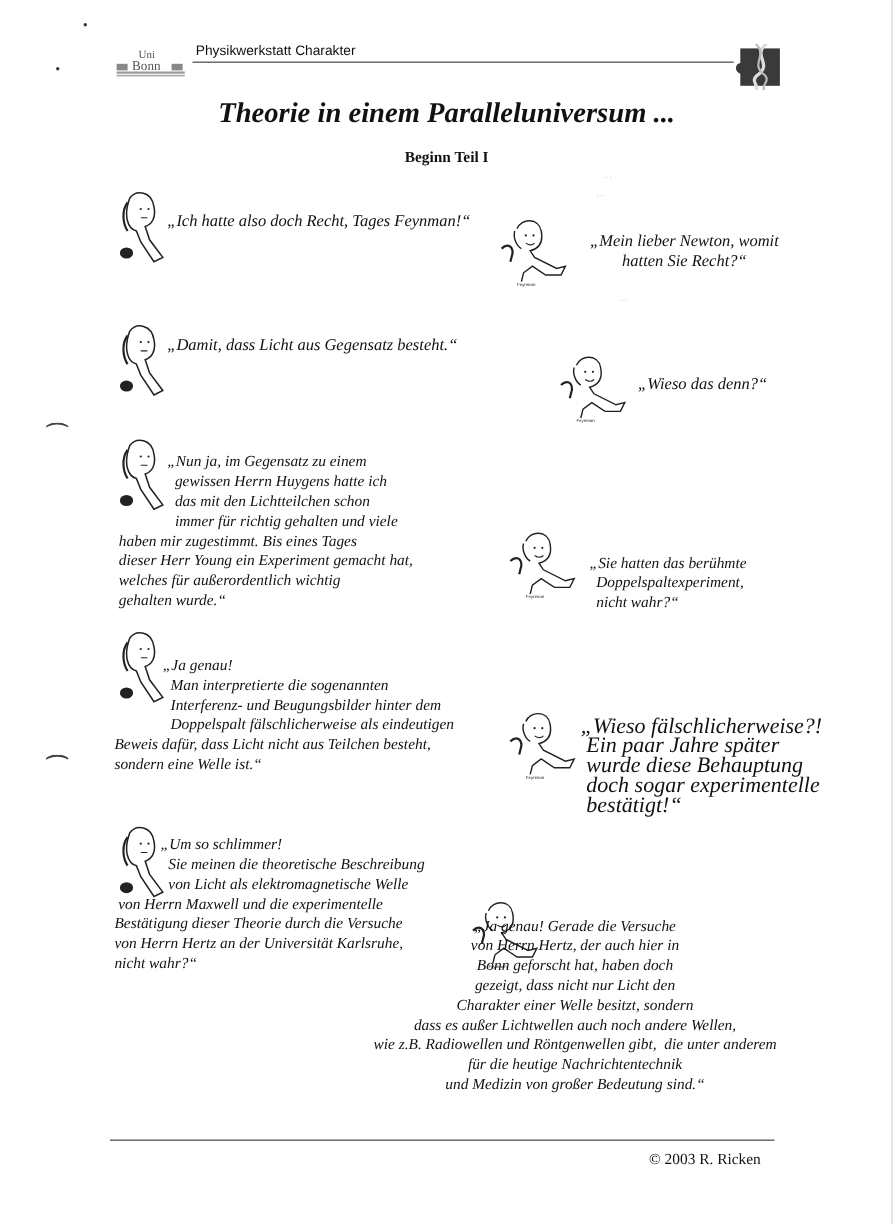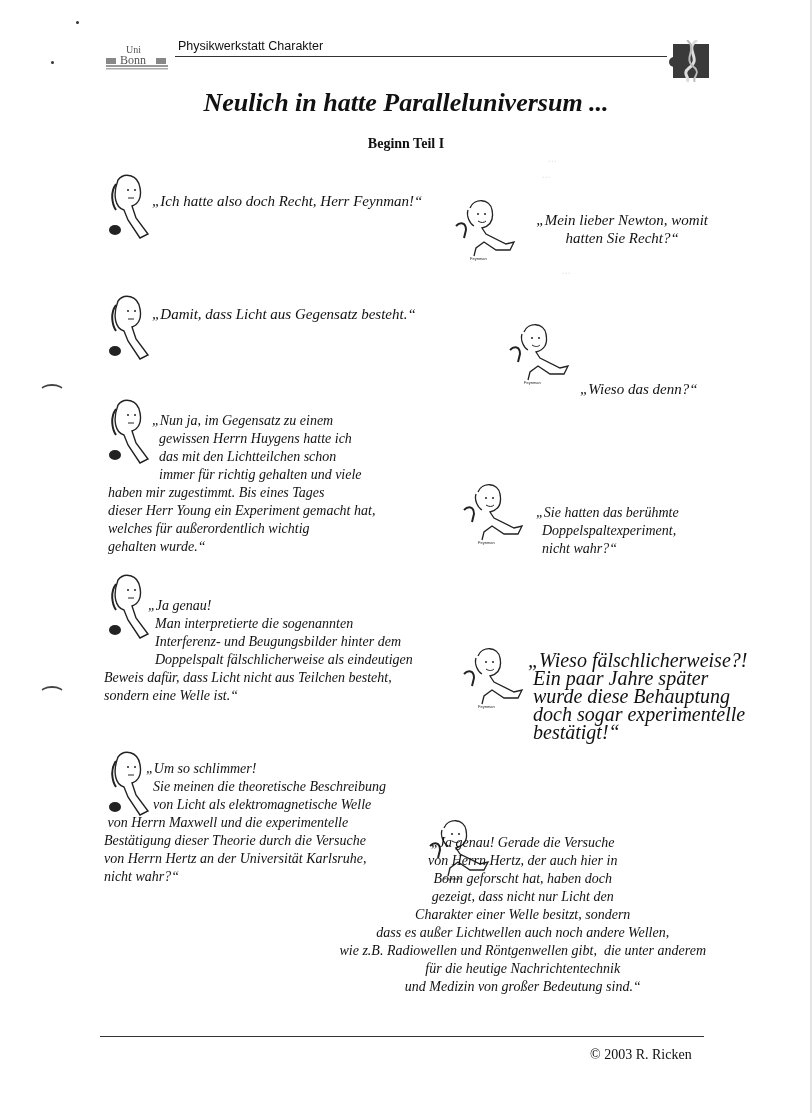--- a/index.html
+++ b/index.html
@@ -60,34 +60,34 @@
 <div class="header-rule"></div>
 <div class="logo-right">
   <svg width="44" height="42" viewBox="0 0 44 42">
     <rect x="4" y="4" width="36" height="34" fill="#3a3a3a"></rect>
     <circle cx="5" cy="22" r="5" fill="#3a3a3a"></circle>
     <path d="M28 0 C14 10, 34 18, 20 28 C12 34, 22 38, 18 42" stroke="#ddd" stroke-width="3" fill="none"></path>
     <path d="M18 0 C30 10, 12 18, 26 28 C32 34, 22 38, 26 42" stroke="#bbb" stroke-width="2" fill="none"></path>
   </svg>
 </div>
 
-<div class="doc-title">Neulich in hatte Paralleluniversum ...</div>
+<div class="doc-title">Theorie in einem Paralleluniversum ...</div>
 <div class="part">Beginn Teil I</div>
 
 <div class="portrait" style="left:106px; top:174px;">
   <svg width="44" height="66" viewBox="0 0 44 66">
     <path d="M12 6 C18 -2, 32 0, 34 14 C36 24, 32 30, 26 32 L30 44 L42 60 L34 64 L22 46 L18 36 C10 34, 6 22, 12 6 Z" fill="none" stroke="#222" stroke-width="1.4"></path>
     <path d="M10 10 C4 18, 6 30, 10 36" stroke="#222" stroke-width="2" fill="none"></path>
     <circle cx="22" cy="16" r="1" fill="#222"></circle>
       <circle cx="29" cy="16" r="1" fill="#222"></circle>
     <path d="M22 24 L28 24" stroke="#222" stroke-width="1"></path>
     <ellipse cx="9" cy="56" rx="6" ry="5" fill="#222"></ellipse>
   </svg>
 </div>
-<div class="speech" style="left:152px; top:192px;"><span>„Ich hatte also doch Recht, Herr Feynman!“</span></div>
+<div class="speech" style="left:152px; top:192px;"><span>„Ich hatte also doch Recht, Tages Feynman!“</span></div>
 
 <div class="portrait" style="left:452px; top:198px;">
   <svg width="66" height="64" viewBox="0 0 66 64">
     <path d="M18 10 C22 0, 38 0, 40 12 C42 22, 38 28, 30 30 L34 36 L54 46 L62 44 L58 52 L44 52 L32 44 L24 50 L22 58" fill="none" stroke="#222" stroke-width="1.3"></path>
     <path d="M16 12 C14 18, 18 26, 22 28" stroke="#222" stroke-width="1.3" fill="none"></path>
     <path d="M4 28 C8 24, 14 24, 14 32 L12 40" stroke="#222" stroke-width="2" fill="none"></path>
     <circle cx="26" cy="16" r="1" fill="#222"></circle>
       <circle cx="33" cy="16" r="1" fill="#222"></circle>
     <path d="M26 23 C29 25, 32 25, 34 23" stroke="#222" stroke-width="1" fill="none"></path>
     <text x="18" y="62" class="feyn-label" fill="#222">Feynman</text>
@@ -111,21 +111,21 @@
   <svg width="66" height="64" viewBox="0 0 66 64">
     <path d="M18 10 C22 0, 38 0, 40 12 C42 22, 38 28, 30 30 L34 36 L54 46 L62 44 L58 52 L44 52 L32 44 L24 50 L22 58" fill="none" stroke="#222" stroke-width="1.3"></path>
     <path d="M16 12 C14 18, 18 26, 22 28" stroke="#222" stroke-width="1.3" fill="none"></path>
     <path d="M4 28 C8 24, 14 24, 14 32 L12 40" stroke="#222" stroke-width="2" fill="none"></path>
     <circle cx="26" cy="16" r="1" fill="#222"></circle>
       <circle cx="33" cy="16" r="1" fill="#222"></circle>
     <path d="M26 23 C29 25, 32 25, 34 23" stroke="#222" stroke-width="1" fill="none"></path>
     <text x="18" y="62" class="feyn-label" fill="#222">Feynman</text>
   </svg>
 </div>
-<div class="speech" style="left:580px; top:341px;margin-top:39px;"><span>„Wieso das denn?“</span></div>
+<div class="speech" style="left:580px; top:341px;"><span>„Wieso das denn?“</span></div>
 
 <div class="portrait" style="left:106px; top:399px;">
   <svg width="44" height="66" viewBox="0 0 44 66">
     <path d="M12 6 C18 -2, 32 0, 34 14 C36 24, 32 30, 26 32 L30 44 L42 60 L34 64 L22 46 L18 36 C10 34, 6 22, 12 6 Z" fill="none" stroke="#222" stroke-width="1.4"></path>
     <path d="M10 10 C4 18, 6 30, 10 36" stroke="#222" stroke-width="2" fill="none"></path>
     <circle cx="22" cy="16" r="1" fill="#222"></circle>
       <circle cx="29" cy="16" r="1" fill="#222"></circle>
     <path d="M22 24 L28 24" stroke="#222" stroke-width="1"></path>
     <ellipse cx="9" cy="56" rx="6" ry="5" fill="#222"></ellipse>
   </svg>

